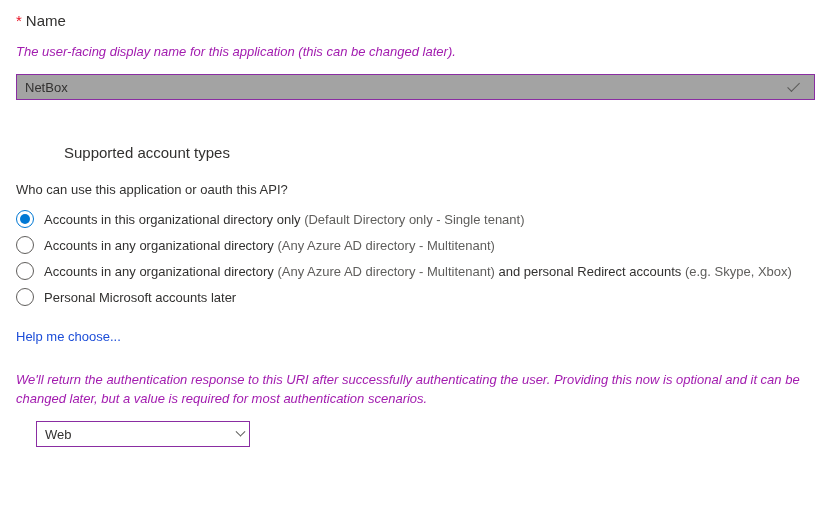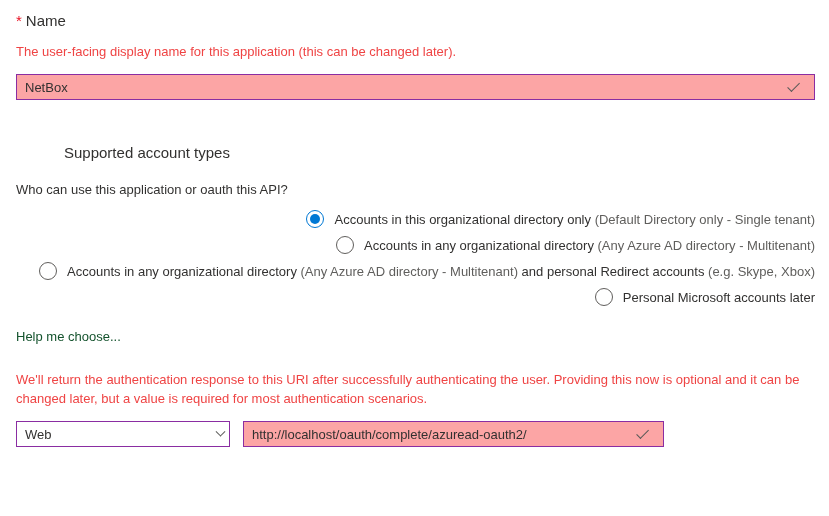--- a/index.html
+++ b/index.html
@@ -20,28 +20,29 @@
     font-weight: 400;
     color: #323130;
     margin: 0 0 12px 0;
     line-height: 20px;
   }
   .required { color: #e81123; margin-right: 4px; }
 
   .desc {
     margin: 0 0 13px 0;
     line-height: 18px;
-    color: #ef4444;
+    color: #a21caf;
     max-width: 802px;
+    font-style: italic;
   }
 
   .textbox {
     height: 26px;
     border: 1px solid #8a2da2;
-    background: #fca5a5;
+    background: #a3a3a3;
     display: flex;
     align-items: center;
     padding: 0 10px 0 0;
   }
   .textbox.name-box { width: 799px; }
   .textbox input {
     flex: 1;
     border: none;
     outline: none;
     font-family: "Liberation Sans", "DejaVu Sans", sans-serif;
@@ -71,21 +72,20 @@
   }
   #account-heading { margin-top: 43px; margin-left: 48px; }
   .question { margin: 18px 0 0 0; line-height: 17px; }
 
   .radio-group { margin-top: 8px; }
   .radio-row {
     display: flex;
     align-items: center;
     height: 26px;
     cursor: default;
-    justify-content: flex-end;
   }
   .radio {
     flex: none;
     width: 18px;
     height: 18px;
     border: 1px solid #605e5c;
     border-radius: 50%;
     background: #fff;
     display: flex;
     align-items: center;
@@ -99,21 +99,21 @@
     height: 10px;
     border-radius: 50%;
     background: #0078d4;
   }
   .radio-label { line-height: 17px; white-space: nowrap; }
   .radio-label .muted { color: #5f5e5c; }
 
   .help-link {
     display: inline-block;
     margin-top: 18px;
-    color: #14532d;
+    color: #1d4ed8;
     text-decoration: none;
     line-height: 17px;
     cursor: pointer;
   }
 
   #redirect-heading { margin-top: 47px; }
   .redirect-desc { margin: 25px 0 0 0; line-height: 19px; max-width: 800px; }
 
   .uri-row {
     margin-top: 13px;
@@ -124,20 +124,21 @@
     width: 214px;
     height: 26px;
     border: 1px solid #8a2da2;
     display: flex;
     align-items: center;
     justify-content: space-between;
     padding: 0 5px 0 8px;
     margin-right: 13px;
     cursor: pointer;
     background: #fff;
+    margin-left: 20px;
   }
   .chevron {
     display: inline-block;
     width: 7px;
     height: 7px;
     border-right: 1.5px solid #5a5a58;
     border-bottom: 1.5px solid #5a5a58;
     transform: rotate(45deg) translate(-2px,-2px);
   }
   .textbox.uri-box { width: 421px; }
@@ -187,19 +188,15 @@
   <a class="help-link">Help me choose...</a>
 
 
   <p class="desc redirect-desc">We'll return the authentication response to this URI after successfully authenticating the user. Providing this now is optional and it can be changed later, but a value is required for most authentication scenarios.</p>
 
   <div class="uri-row">
     <div class="dropdown">
       <span>Web</span>
       <span class="chevron"></span>
     </div>
-    <div class="textbox uri-box">
-      <input type="text" value="http://localhost/oauth/complete/azuread-oauth2/" style="">
-      <span class="check"></span>
-    </div>
   </div>
 
 </div>
 
 </body></html>

